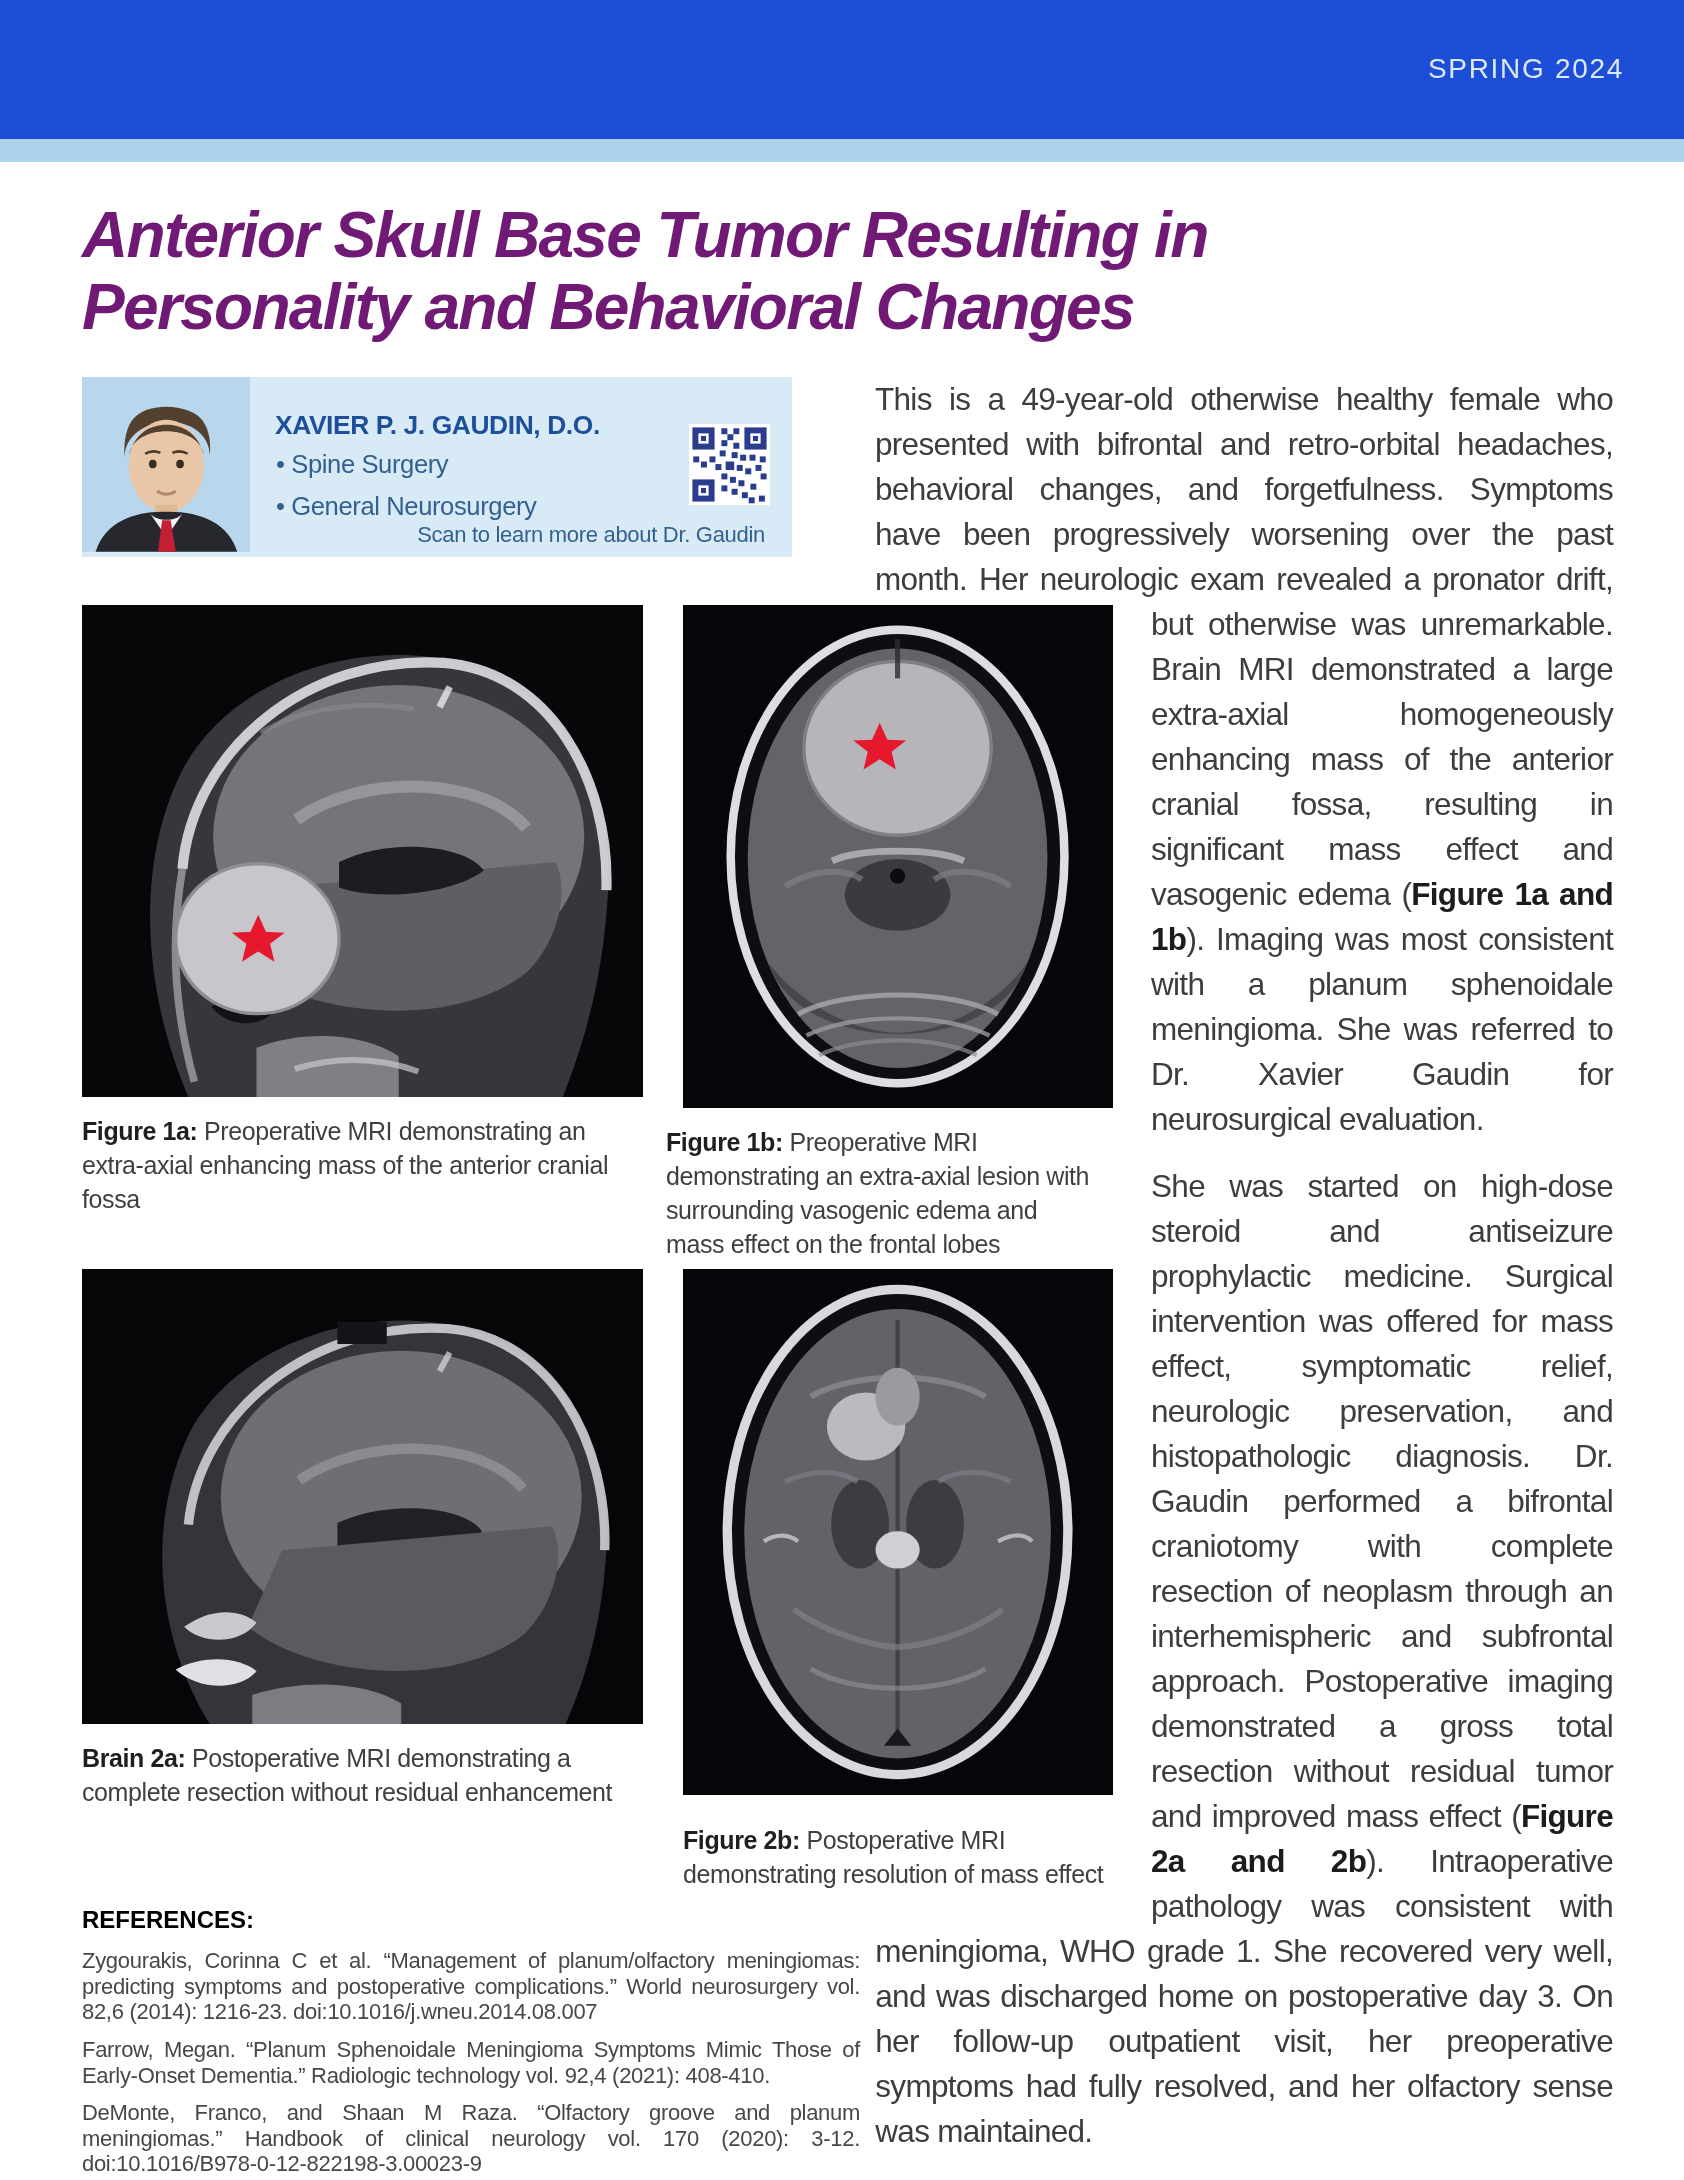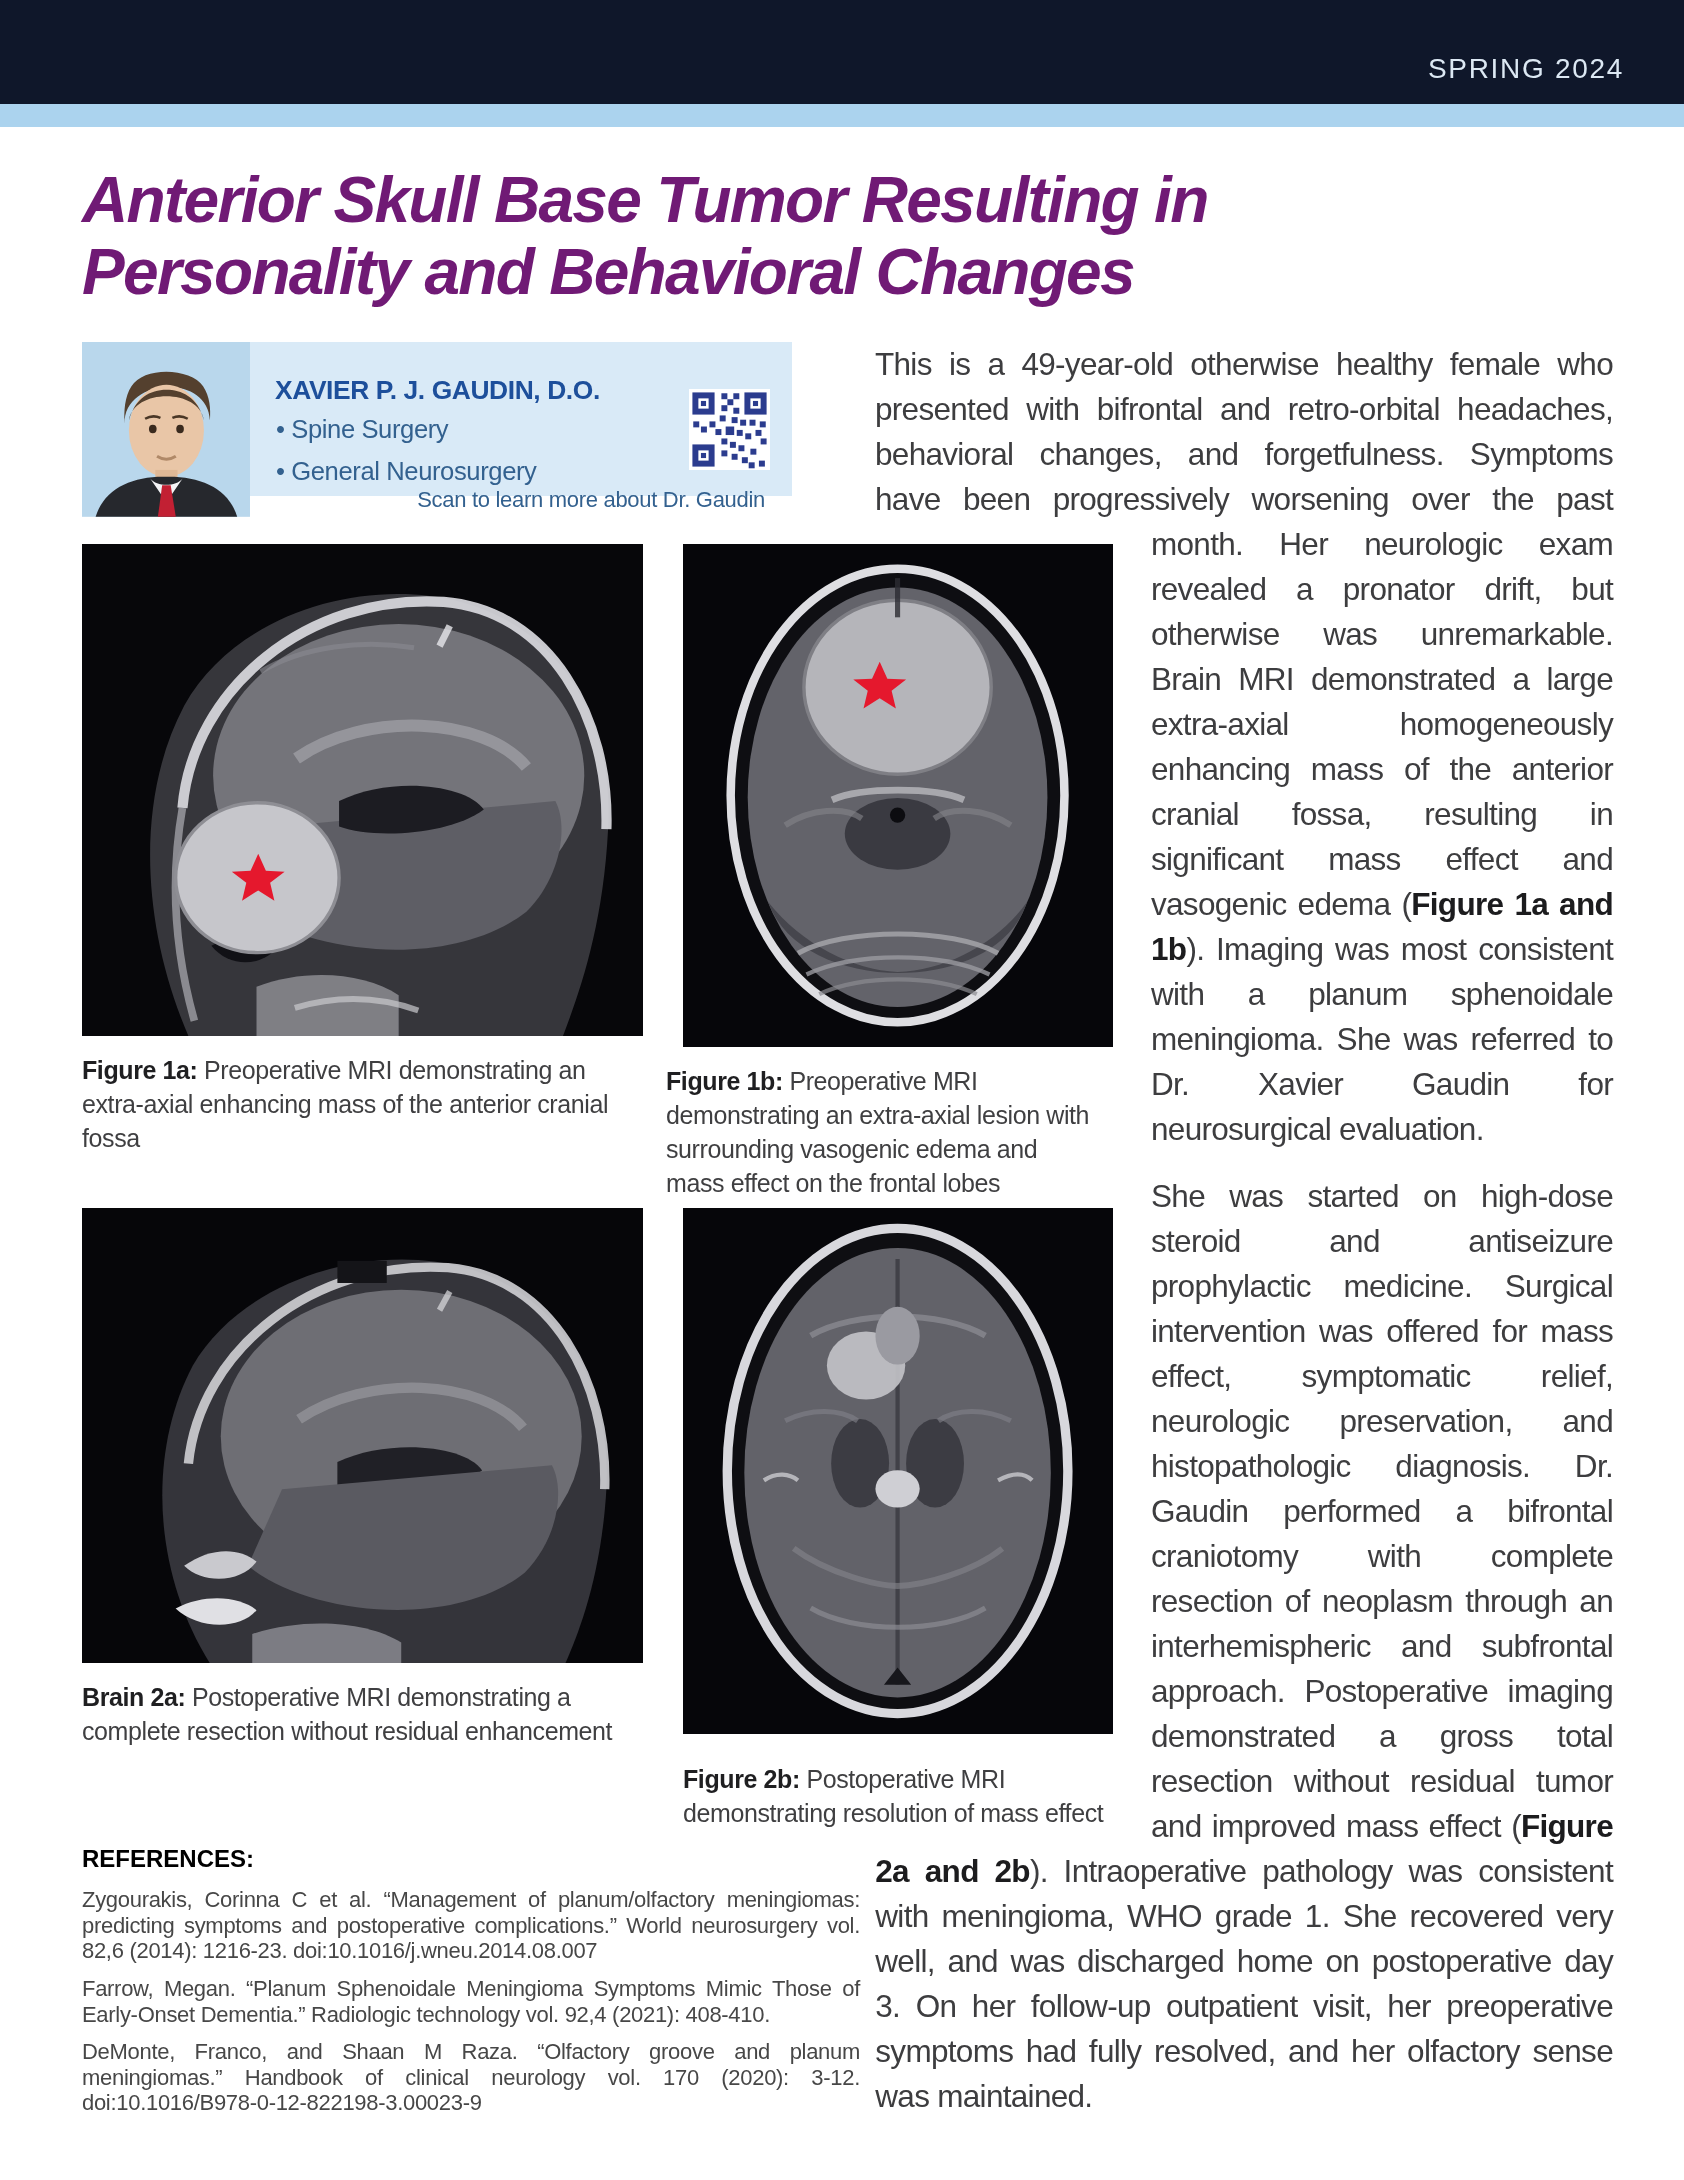--- a/index.html
+++ b/index.html
@@ -1,35 +1,35 @@
 <!DOCTYPE html>
 <html style="font-size:13.6px"><head>
 <meta charset="utf-8">
 <style>
   html,body{margin:0;padding:0;}
   body{
     width:1685px;height:2181px;background:#ffffff;position:relative;overflow:hidden;
     font-family:"Liberation Sans",sans-serif;
   }
   
-  .masthead{height:104px;background:#0f172a;position:relative;}
+  .masthead{height:139px;background:#1d4ed8;position:relative;}
   .season{position:absolute;right:61px;top:53px;color:#dce8f3;font-size:28px;letter-spacing:1.7px;}
   .stripe{height:23px;background:#abd3ee;}
   
   .title{
     margin:37px 0 34px 82px;width:1380px;
     color:#701a75;font-size:64px;line-height:72px;
     font-weight:bold;font-style:italic;letter-spacing:-1.7px;
   }
   
   .article{margin-left:82px;width:1531px;color:#3d3d3f;font-size:31.5px;line-height:45px;text-align:justify;letter-spacing:-0.7px;}
   .text-flow p{margin:0 0 22px 0;}
   .seg-bold{font-weight:bold;color:#1c1c1e;}
   
-  .doctor-card{float:left;width:710px;height:154px;margin:0 83px 48px 0;background:#d9eaf7;position:relative;}
+  .doctor-card{float:left;width:710px;height:180px;margin:0 83px 48px 0;background:#d9eaf7;position:relative;}
   .photo{position:absolute;left:0;top:0;width:168px;height:175px;}
   .doc-name{position:absolute;left:193px;top:25.6px;color:#1d4f9b;font-weight:bold;font-size:26.4px;letter-spacing:-0.4px;white-space:nowrap;}
   .doc-spec{position:absolute;left:194px;color:#33618f;font-size:25.6px;letter-spacing:-0.4px;white-space:nowrap;}
   .spec-1{top:65px;} .spec-2{top:107px;}
   .qr{position:absolute;left:607px;top:47px;width:81px;height:81px;}
   .scan{position:absolute;right:27px;top:135px;color:#33618f;font-size:22px;letter-spacing:-0.3px;white-space:nowrap;}
   
   .figures-block{float:left;clear:left;width:1031px;height:1282px;margin:0 38px 0 0;position:relative;}
   .fig{position:absolute;}
   .fig svg{display:block;width:100%;height:100%;}

